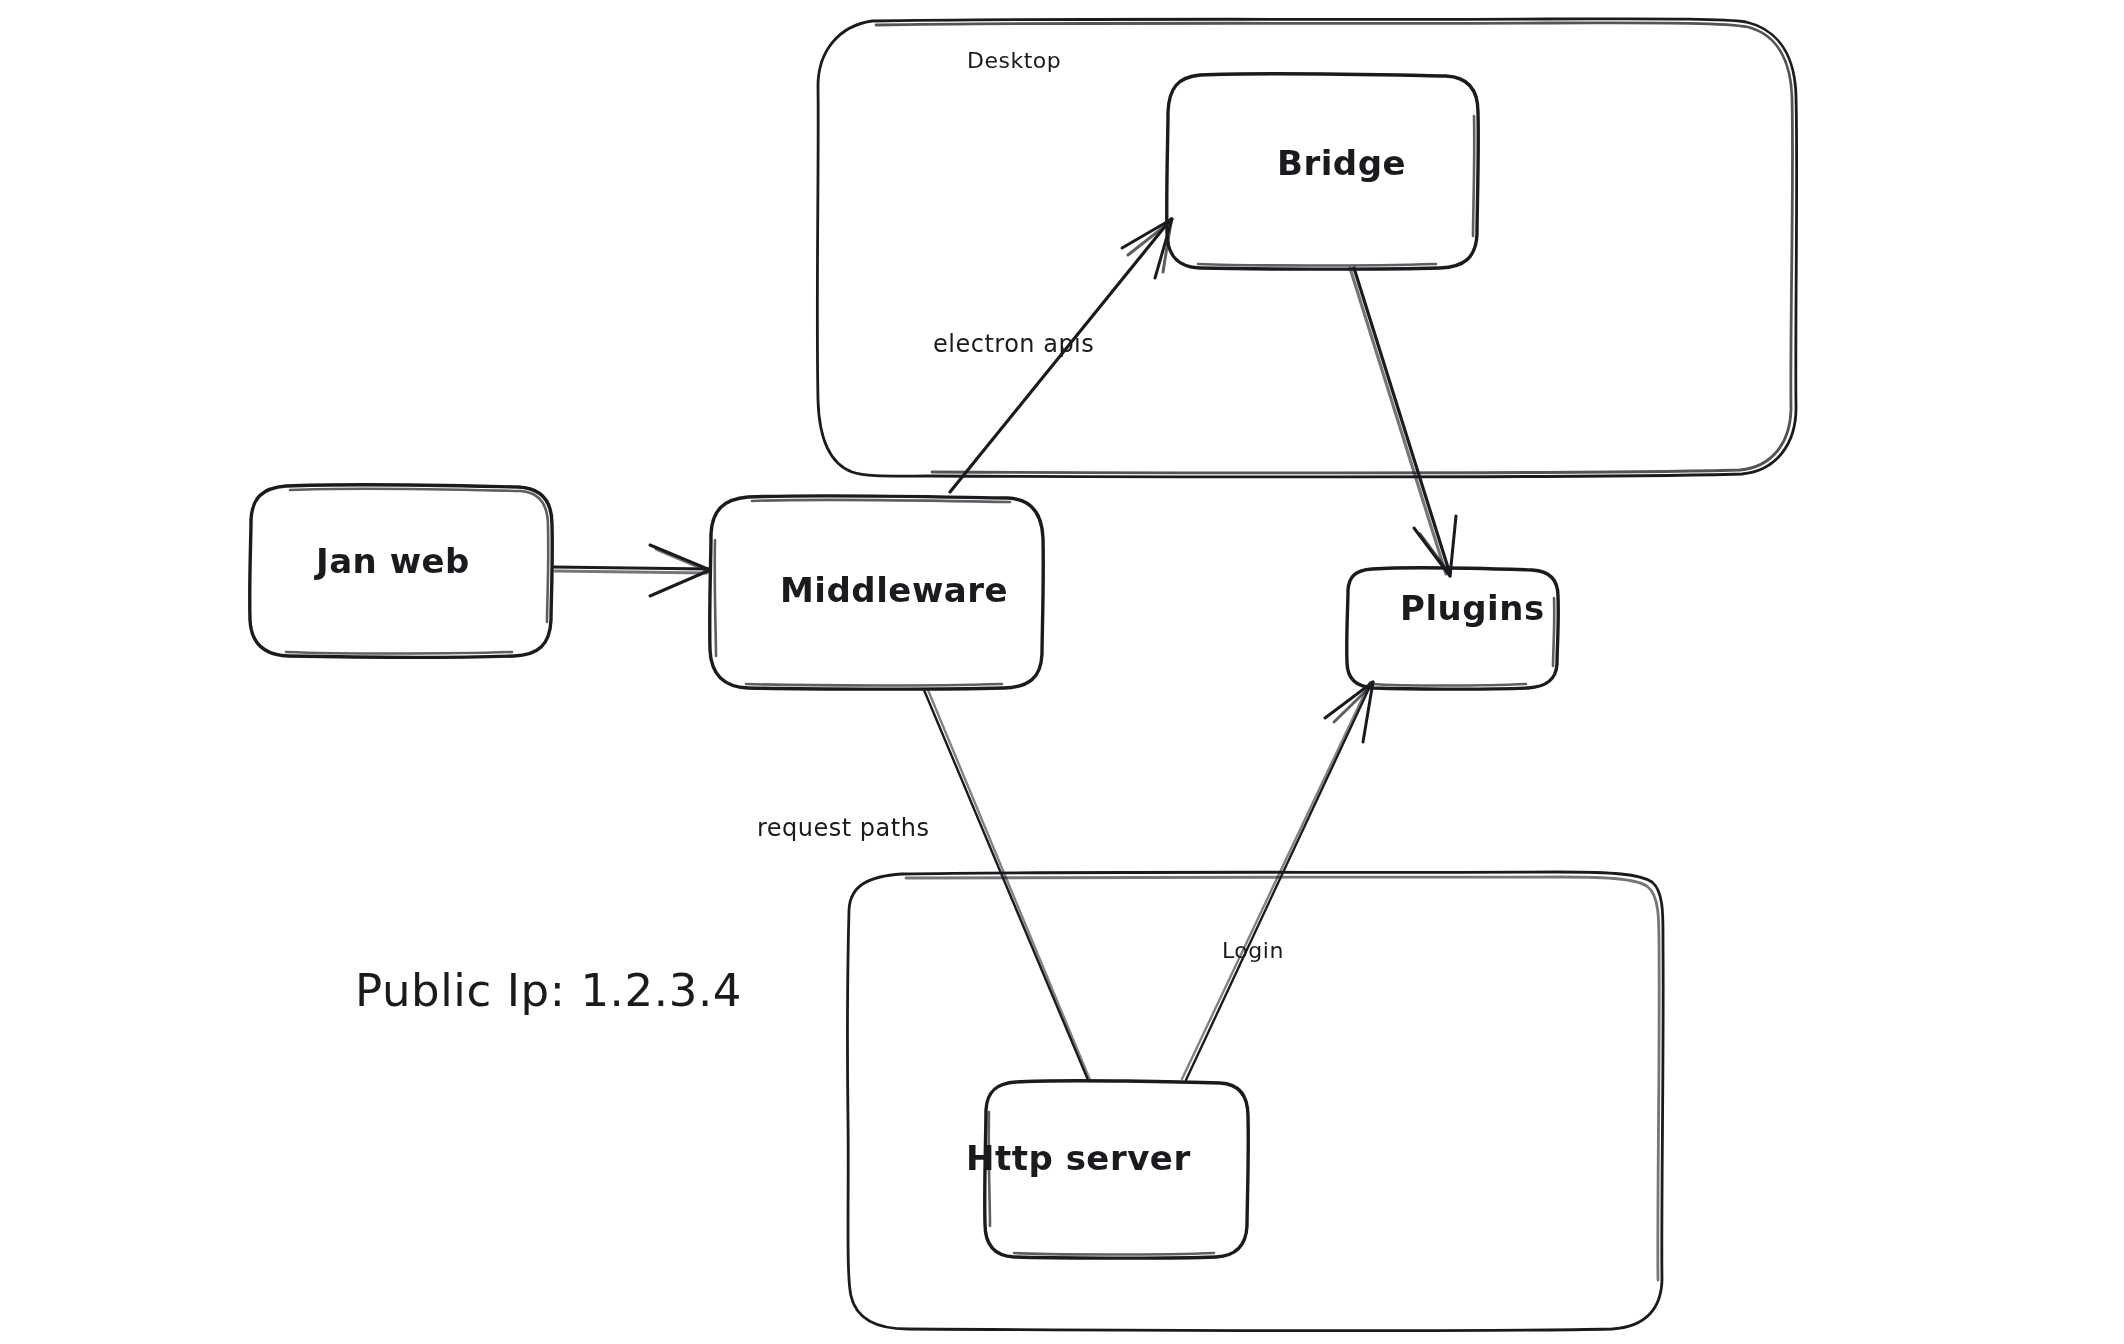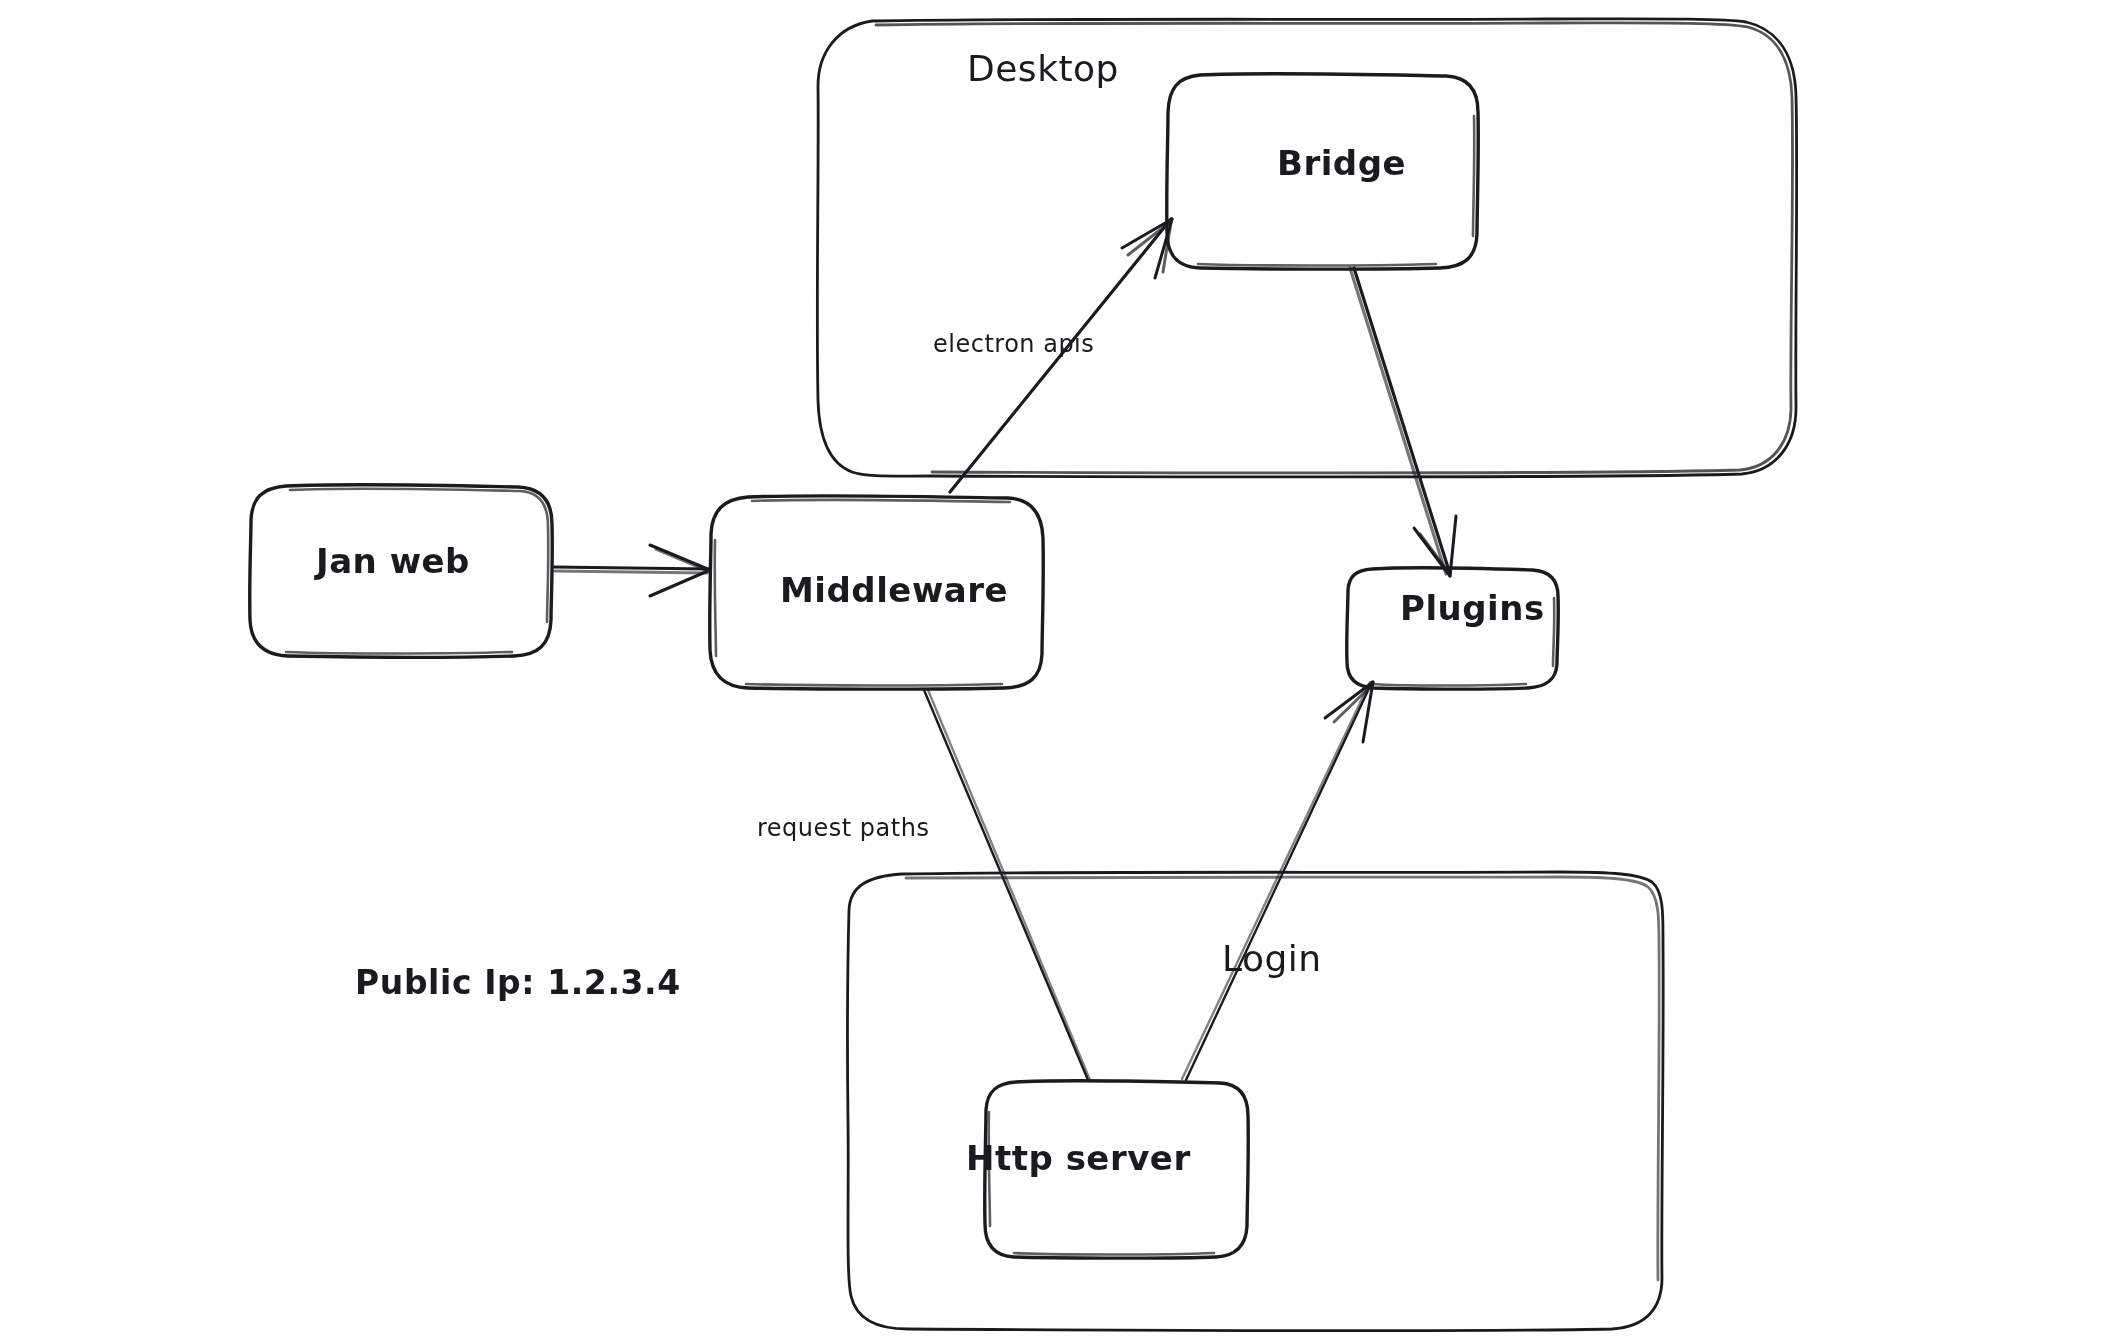--- a/index.html
+++ b/index.html
@@ -57,33 +57,32 @@
     font-family: "DejaVu Sans", sans-serif;
     white-space: nowrap;
     letter-spacing: 0.5px;
     user-select: none;
   }
   .node-label {
     font-size: 34px;
     font-weight: 700;
   }
   .container-label {
-    font-size: 36px;
+    font-size: 22px;
   }
   .edge-label {
     font-size: 24px;
   }
   .note-block {
     position: absolute;
     color: #1b1b1f;
-    font-size: 33px;
+    font-size: 45px;
     line-height: 1.30;
     letter-spacing: 0.6px;
     white-space: nowrap;
-    font-weight: bold;
   }
   .note-line { display: block; }
   
   #label-desktop      { left: 967px;  top: 48px;  }
   #label-bridge       { left: 1277px; top: 143px; }
   #label-jan-web      { left: 316px;  top: 541px; }
   #label-middleware   { left: 780px;  top: 570px; }
   #label-plugins      { left: 1400px; top: 588px; }
   #label-electron     { left: 933px;  top: 330px; }
   #label-request      { left: 757px;  top: 781px; margin-top: 33px; }

